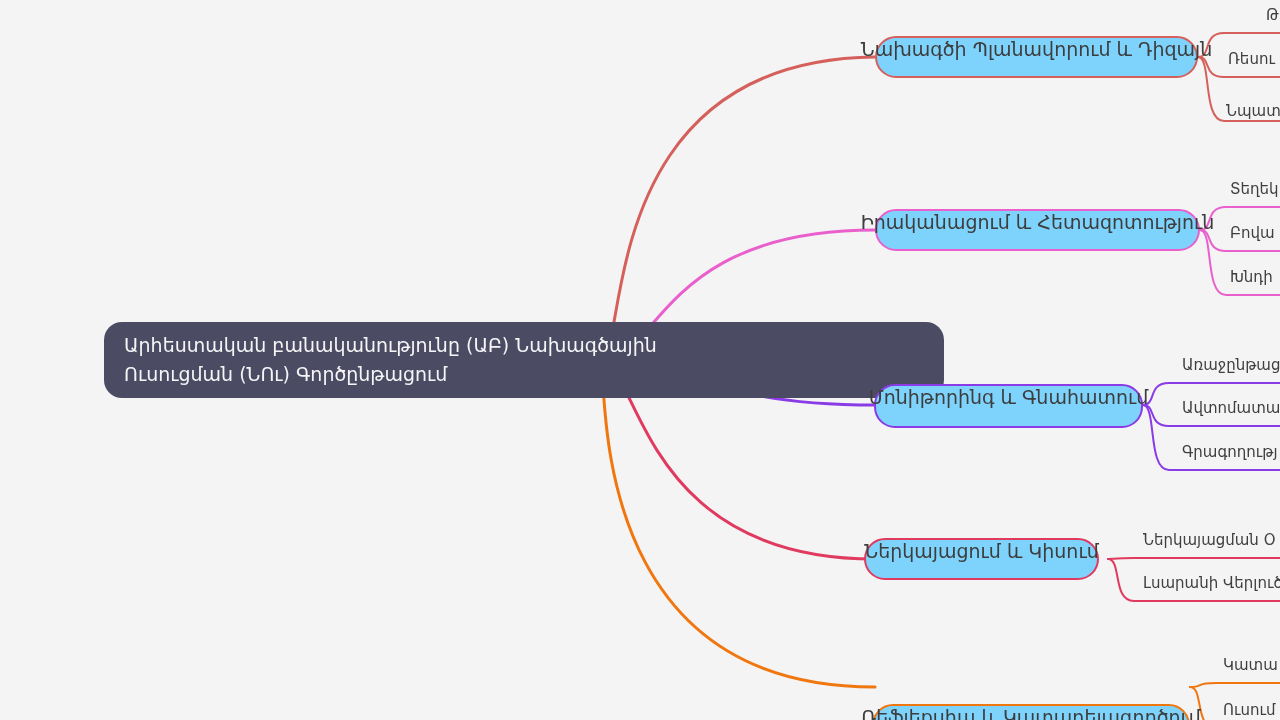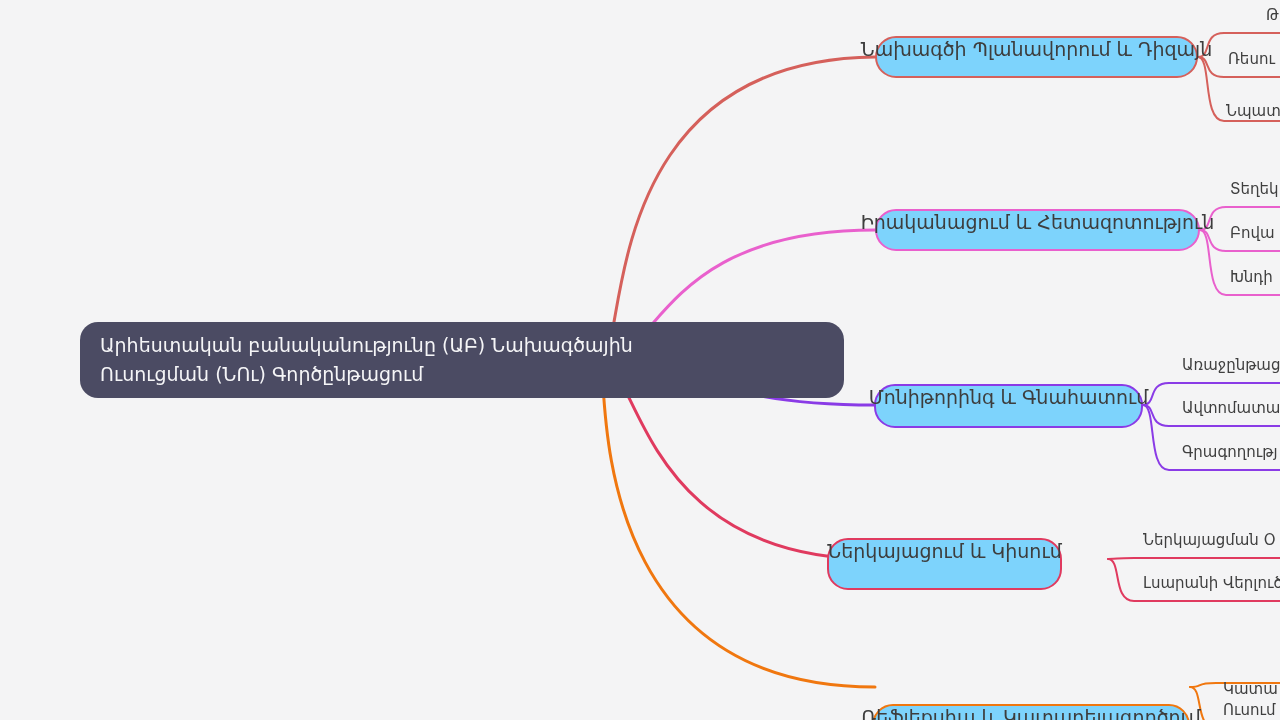--- a/index.html
+++ b/index.html
@@ -2,38 +2,38 @@
 <html><head>
 <meta charset="utf-8">
 <style>
   html,body{margin:0;padding:0;}
   body{font-family:"DejaVu Sans","Liberation Sans",sans-serif;}
   #stage{position:relative;width:1280px;height:720px;overflow:hidden;background:#f4f4f5;}
   #links{position:absolute;left:0;top:0;z-index:1;}
   #links path{fill:none;stroke-linecap:round;}
   #links path.rootlink{stroke-width:3;}
   #links path.leaflink{stroke-width:2;}
-  .root{position:absolute;left:80px;top:322px;width:764px;height:76px;background:#4b4b63;
+  .root{position:absolute;left:104px;top:322px;width:840px;height:76px;background:#4b4b63;
         border-radius:18px;z-index:2;display:flex;align-items:center;box-sizing:border-box;
         padding:0 20px;}
   .root .root-text{color:#f5f5f7;font-size:19px;line-height:29px;max-width:640px;}
   .branch{position:absolute;background:#7dd3fc;border:2px solid #999;border-radius:21px;
           display:flex;align-items:flex-start;justify-content:center;font-size:19px;color:#3d3d3d;
           white-space:nowrap;z-index:2;box-sizing:border-box;}
   .b0{left:875px;top:36px;width:323px;height:42px;border-color:#d5605b;}
   .b1{left:875px;top:209px;width:325px;height:42px;border-color:#e960cd;}
   .b2{left:874px;top:384px;width:269px;height:44px;border-color:#8a3be6;}
-  .b3{left:827px;top:538px;width:235px;height:52px;border-color:#e03a5f;}
+  .b3{left:864px;top:538px;width:235px;height:42px;border-color:#e03a5f;}
   .b4{left:872px;top:704px;width:318px;height:52px;border-color:#f0770f;}
   .leaf{position:absolute;font-size:15px;line-height:20px;color:#3f3f3f;white-space:nowrap;z-index:2;}
   .g0a{left:1226px;top:5px;margin-left:40px;}   .g0b{left:1228px;top:49px;}  .g0c{left:1226px;top:93px;margin-top:8px;}
   .g1a{left:1230px;top:179px;} .g1b{left:1230px;top:223px;} .g1c{left:1230px;top:267px;}
   .g2a{left:1182px;top:355px;} .g2b{left:1182px;top:398px;} .g2c{left:1182px;top:442px;}
   .g3a{left:1143px;top:530px;} .g3b{left:1143px;top:573px;}
-  .g4a{left:1223px;top:655px;margin-top:24px;} .g4b{left:1223px;top:700px;}
+  .g4a{left:1223px;top:655px;} .g4b{left:1223px;top:700px;}
 </style>
 </head>
 <body>
 
 <div id="stage">
 
   <svg id="links" width="1280" height="720" viewBox="0 0 1280 720">
 
     <path class="rootlink" d="M600 360 C 630 360 590 60 875 57" stroke="#d5605b"></path>
     <path class="rootlink" d="M600 360 C 660 360 660 230 875 230" stroke="#e960cd"></path>

